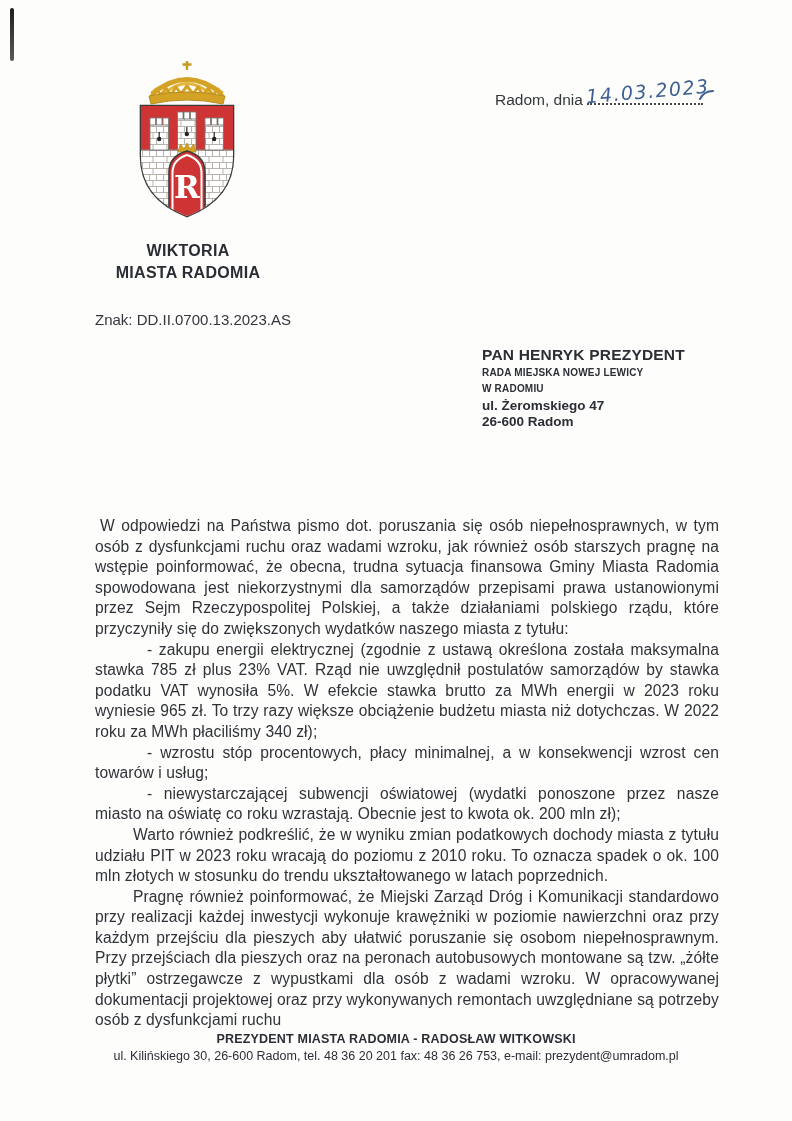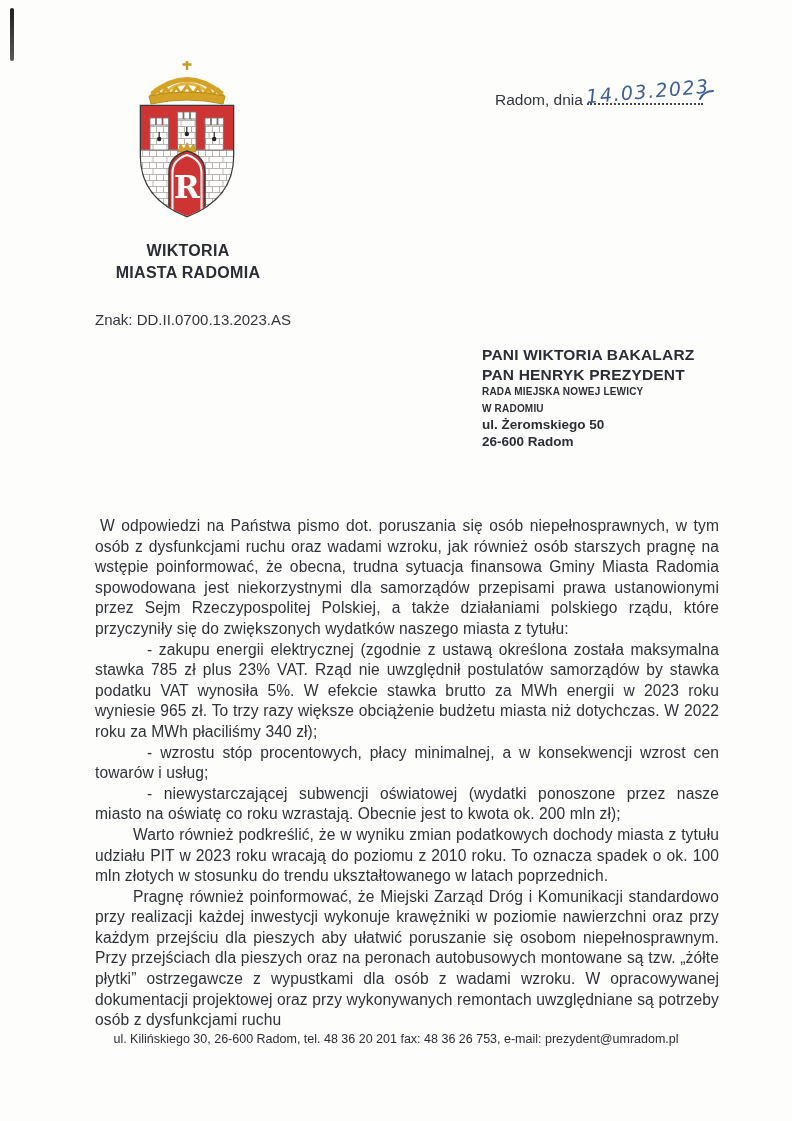--- a/index.html
+++ b/index.html
@@ -234,34 +234,34 @@
   </div>
 
   <div class="sender-title">
     <div>WIKTORIA</div>
     <div>MIASTA RADOMIA</div>
   </div>
 
   <div class="reference">Znak: DD.II.0700.13.2023.AS</div>
 
   <div class="recipient">
-    <div class="addr-big">PANI WIKTORIA BAKALARZ</div>
     <div class="addr-big">PAN HENRYK PREZYDENT</div>
     <div class="addr-mid">RADA MIEJSKA NOWEJ LEWICY</div>
     <div class="addr-mid">W RADOMIU</div>
-    <div class="addr-small">ul. Żeromskiego 50</div>
+    <div class="addr-small">ul. Żeromskiego 47</div>
     <div class="addr-small">26-600 Radom</div>
   </div>
 
   <div class="letter-body">
     <p class="p-first">W odpowiedzi na Państwa pismo dot. poruszania się osób niepełnosprawnych, w tym osób z dysfunkcjami ruchu oraz wadami wzroku, jak również osób starszych pragnę na wstępie poinformować, że obecna, trudna sytuacja finansowa Gminy Miasta Radomia spowodowana jest niekorzystnymi dla samorządów przepisami prawa ustanowionymi przez Sejm Rzeczypospolitej Polskiej, a także działaniami polskiego rządu, które przyczyniły się do zwiększonych wydatków naszego miasta z tytułu:</p>
     <p class="p-bullet">- zakupu energii elektrycznej (zgodnie z ustawą określona została maksymalna stawka 785 zł plus 23% VAT. Rząd nie uwzględnił postulatów samorządów by stawka podatku VAT wynosiła 5%. W efekcie stawka brutto za MWh energii w 2023 roku wyniesie 965 zł. To trzy razy większe obciążenie budżetu miasta niż dotychczas. W 2022 roku za MWh płaciliśmy 340 zł);</p>
     <p class="p-bullet">- wzrostu stóp procentowych, płacy minimalnej, a w konsekwencji wzrost cen towarów i usług;</p>
     <p class="p-bullet">- niewystarczającej subwencji oświatowej (wydatki ponoszone przez nasze miasto na oświatę co roku wzrastają. Obecnie jest to kwota ok. 200 mln zł);</p>
     <p class="p-indent">Warto również podkreślić, że w wyniku zmian podatkowych dochody miasta z tytułu udziału PIT w 2023 roku wracają do poziomu z 2010 roku. To oznacza spadek o ok. 100 mln złotych w stosunku do trendu ukształtowanego w latach poprzednich.</p>
     <p class="p-indent">Pragnę również poinformować, że Miejski Zarząd Dróg i Komunikacji standardowo przy realizacji każdej inwestycji wykonuje krawężniki w poziomie nawierzchni oraz przy każdym przejściu dla pieszych aby ułatwić poruszanie się osobom niepełnosprawnym. Przy przejściach dla pieszych oraz na peronach autobusowych montowane są tzw. „żółte płytki” ostrzegawcze z wypustkami dla osób z wadami wzroku. W opracowywanej dokumentacji projektowej oraz przy wykonywanych remontach uwzględniane są potrzeby osób z dysfunkcjami ruchu</p>
   </div>
 
   <div class="letter-footer">
+    <div class="bold">PREZYDENT MIASTA RADOMIA - RADOSŁAW WITKOWSKI</div>
     <div>ul. Kilińskiego 30, 26-600 Radom, tel. 48 36 20 201 fax: 48 36 26 753, e-mail: prezydent@umradom.pl</div>
   </div>
 
 </div>
 
 </body></html>

